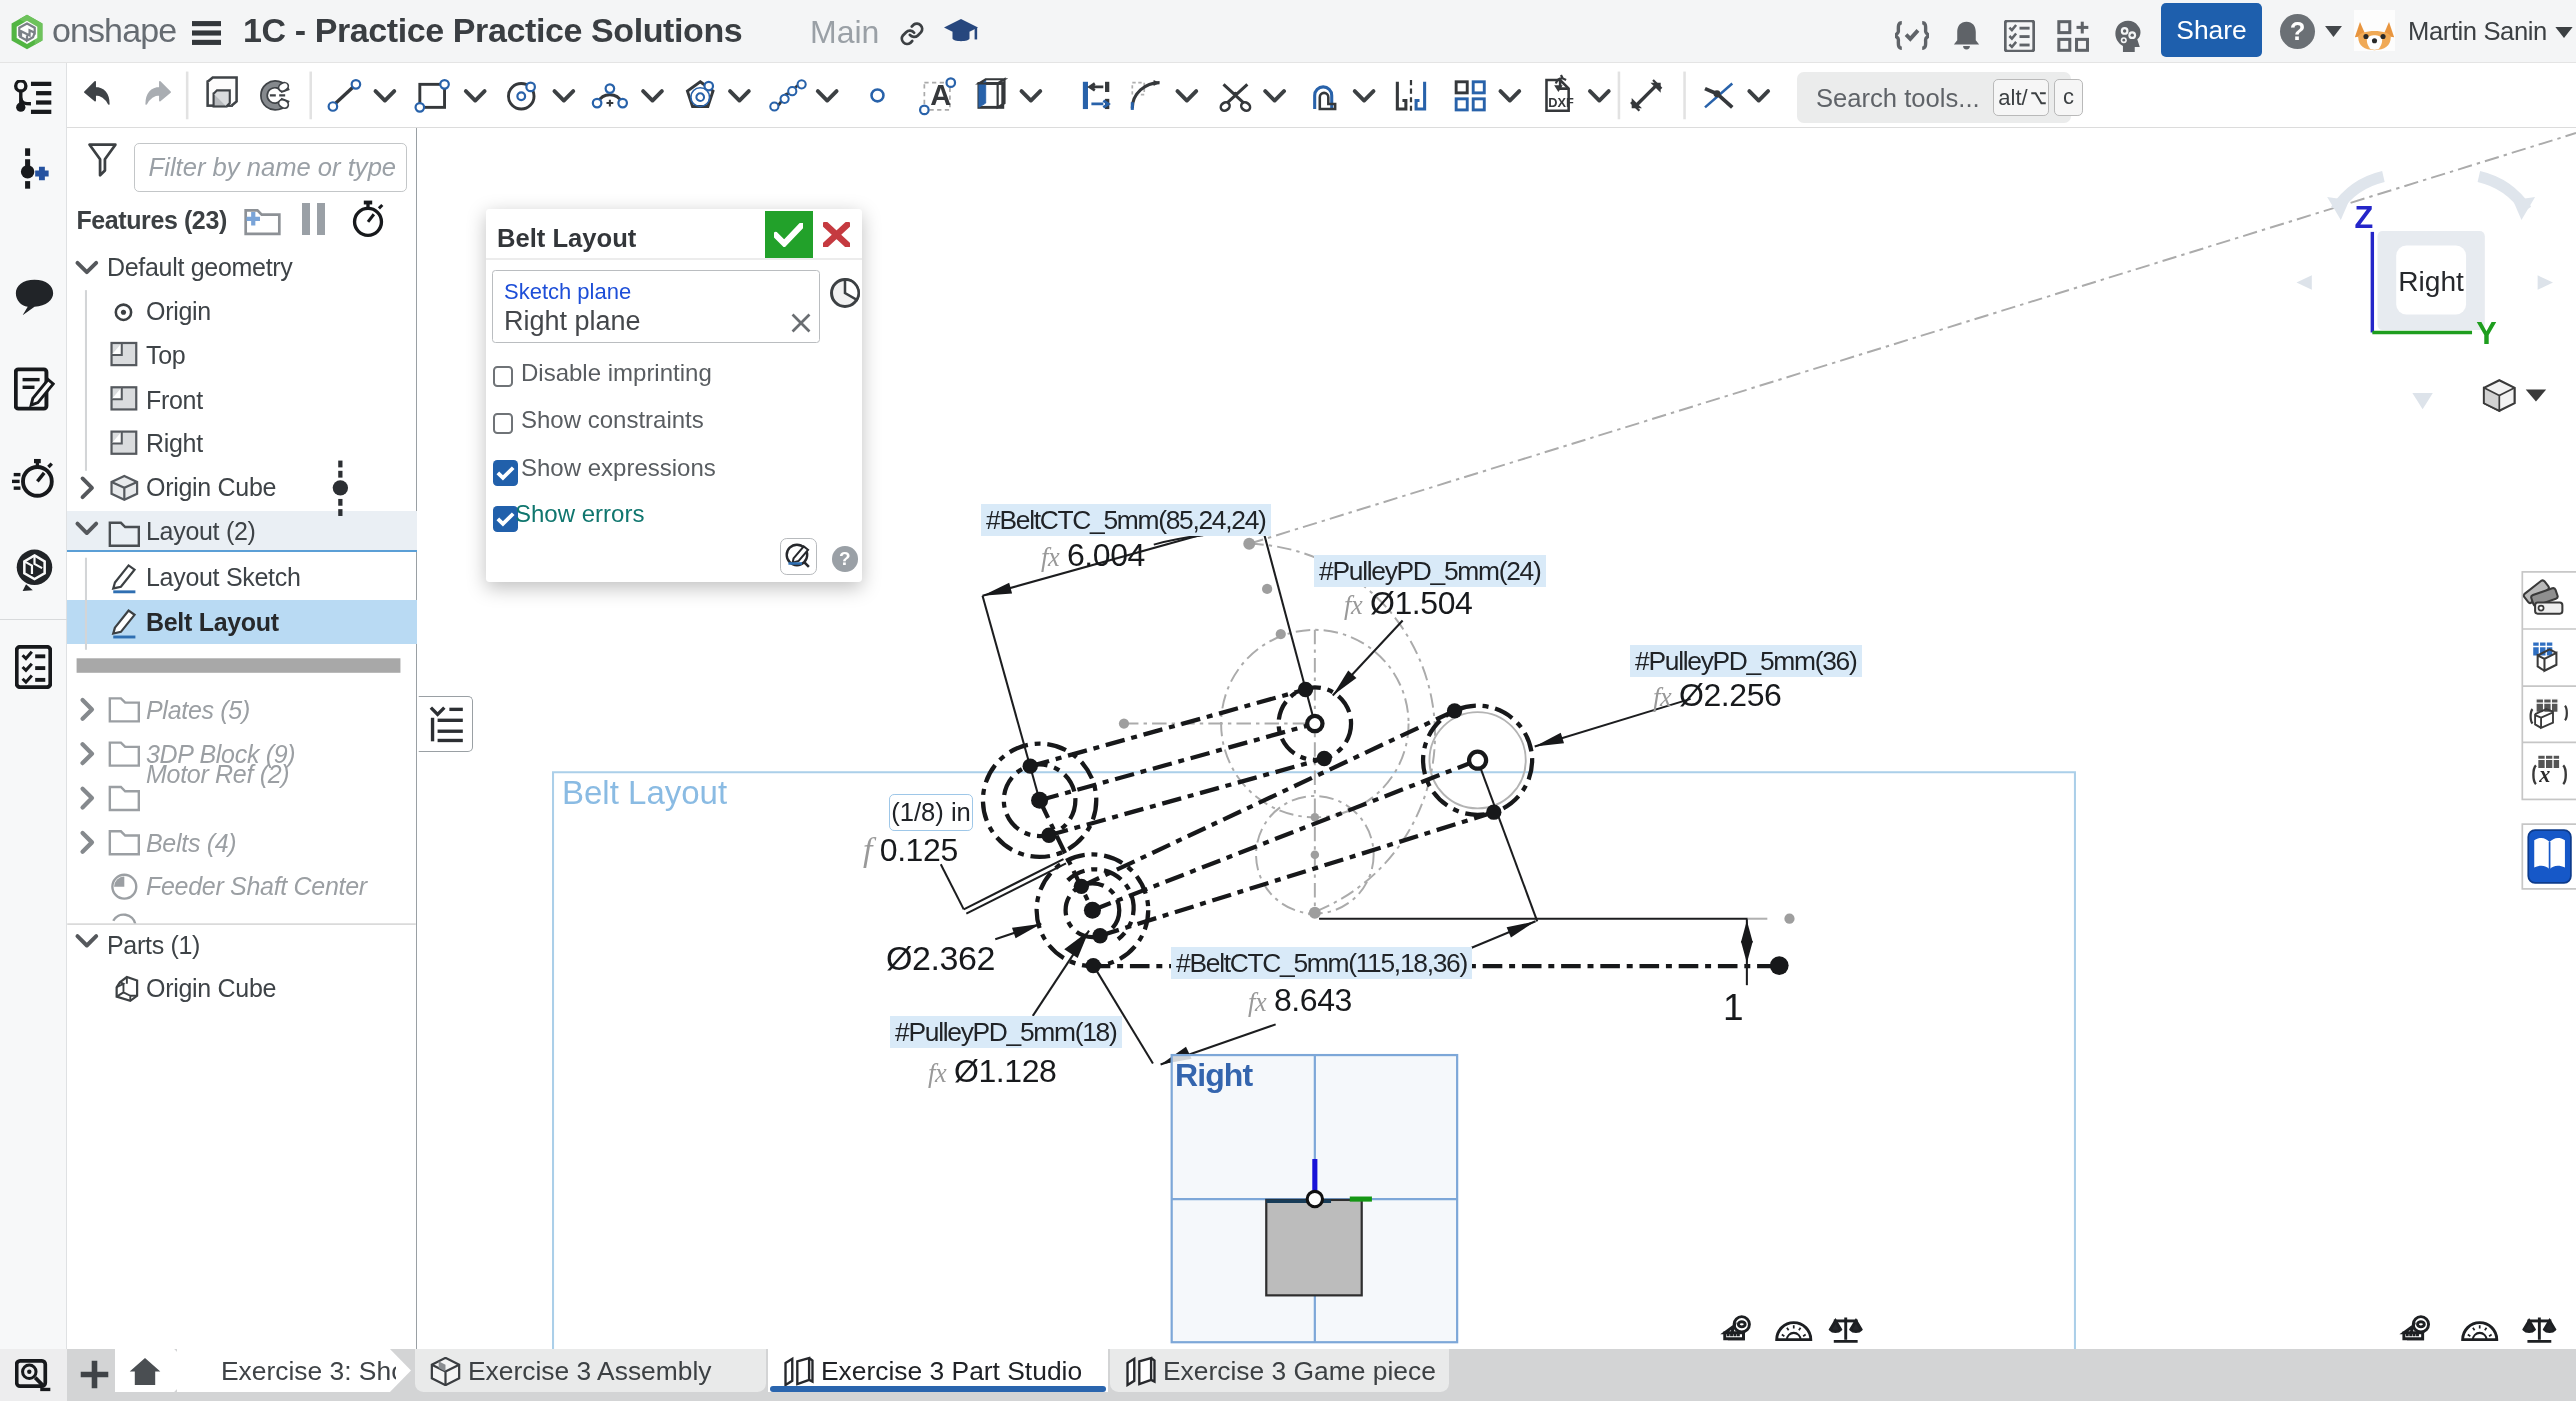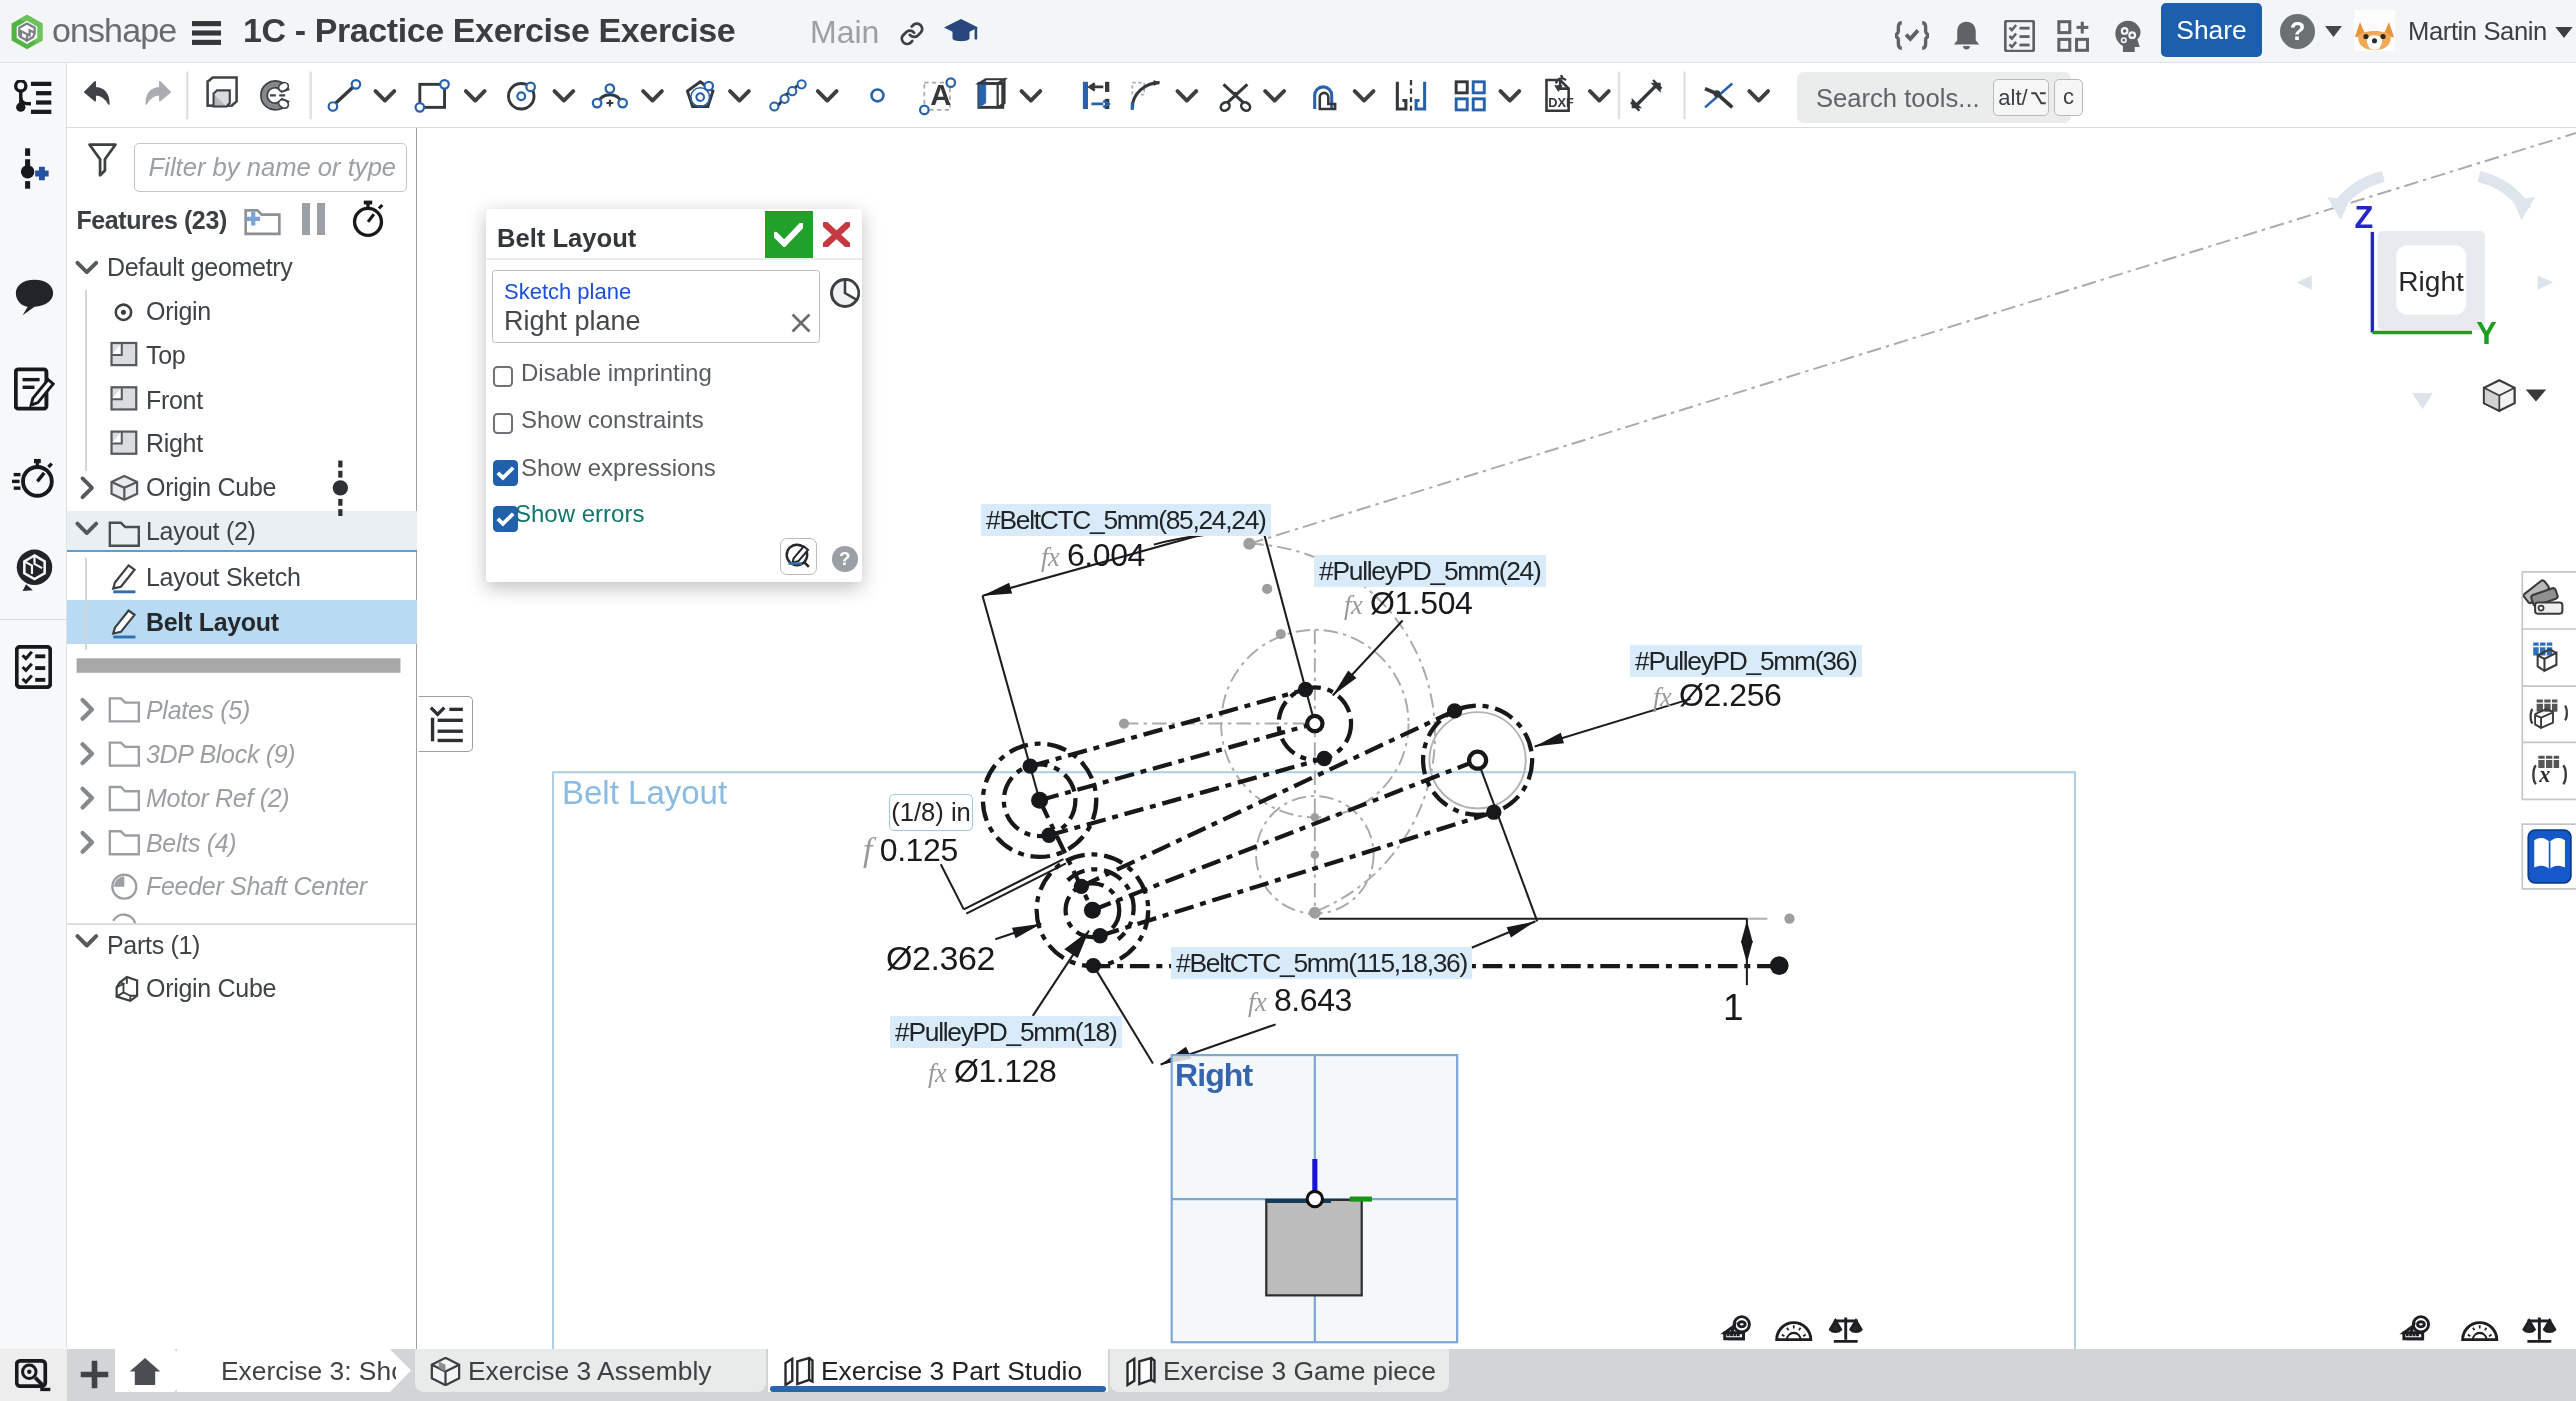--- a/index.html
+++ b/index.html
@@ -38,21 +38,21 @@
       <polygon points="21,8 33,15 33,28 21,35 9,28 9,15" fill="#fdfdfd"></polygon>
       <path d="M21 11 L30 16 V22 L24 19 V25 L14 20 V26 L12 25 V16 z M21 31 L12 26 M30 22 L28 27 L21 31 L21 25" fill="none" stroke="#7b8087" stroke-width="2.6"></path>
     </svg>
     <div class="abs" style="left:52px;top:11px;font-size:34px;color:#666c72;letter-spacing:-0.9px;">onshape</div>
 
     <svg class="abs" style="left:192px;top:20.5px;" width="29" height="24" viewBox="0 0 34 28">
       <rect x="0" y="0" width="34" height="6" fill="#33373b"></rect>
         <rect x="0" y="11" width="34" height="6" fill="#33373b"></rect>
         <rect x="0" y="22" width="34" height="6" fill="#33373b"></rect>
     </svg>
-    <div class="abs ttl" style="left:243px;top:11px;">1C - Practice Exercise Exercise</div>
+    <div class="abs ttl" style="left:243px;top:11px;">1C - Practice Practice Solutions</div>
     <div class="abs" style="left:810px;top:13.6px;font-size:32px;color:#9aa0a6;">Main</div>
 
     <svg class="abs" style="left:896px;top:20.5px;" width="32" height="25.6" viewBox="0 0 24 24">
         <path d="M10 13a5 5 0 0 0 7.5.5l3-3a5 5 0 0 0-7-7l-1.7 1.7M14 11a5 5 0 0 0-7.5-.5l-3 3a5 5 0 0 0 7 7l1.7-1.7" fill="none" stroke="#3c4043" stroke-width="2.6" stroke-linecap="round"></path>
       </svg>
 
     <svg class="abs" style="left:944px;top:19px;" width="34" height="29" viewBox="0 0 40 34">
       <polygon points="20,0 40,10 20,20 0,10" fill="#27477e"></polygon>
       <path d="M10 15 v8 c0 4 20 4 20 0 v-8 z" fill="#27477e"></path>
       <rect x="36" y="10" width="3" height="14" fill="#27477e"></rect>
@@ -715,21 +715,21 @@
         </div>
       <div class="row" style="top:472px;background:#b9daf3;font-weight:bold;color:#26282b;">
           <span class="txt" style="left:79px;">Belt Layout</span>
         </div>
       <div class="row ital" style="top:560px;">
           <span class="txt" style="left:79px;">Plates (5)</span>
         </div>
       <div class="row ital" style="top:604px;">
           <span class="txt" style="left:79px;">3DP Block (9)</span>
         </div>
-      <div class="row ital" style="top:648px;">
+      <div class="row ital" style="top:624px;">
           <span class="txt" style="left:79px;">Motor Ref (2)</span>
         </div>
       <div class="row ital" style="top:693px;">
           <span class="txt" style="left:79px;">Belts (4)</span>
         </div>
       <div class="row ital" style="top:736px;">
           <span class="txt" style="left:79px;">Feeder Shaft Center</span>
         </div>
       <div class="row" style="top:795px;">
           <span class="txt" style="left:40px;">Parts (1)</span>

